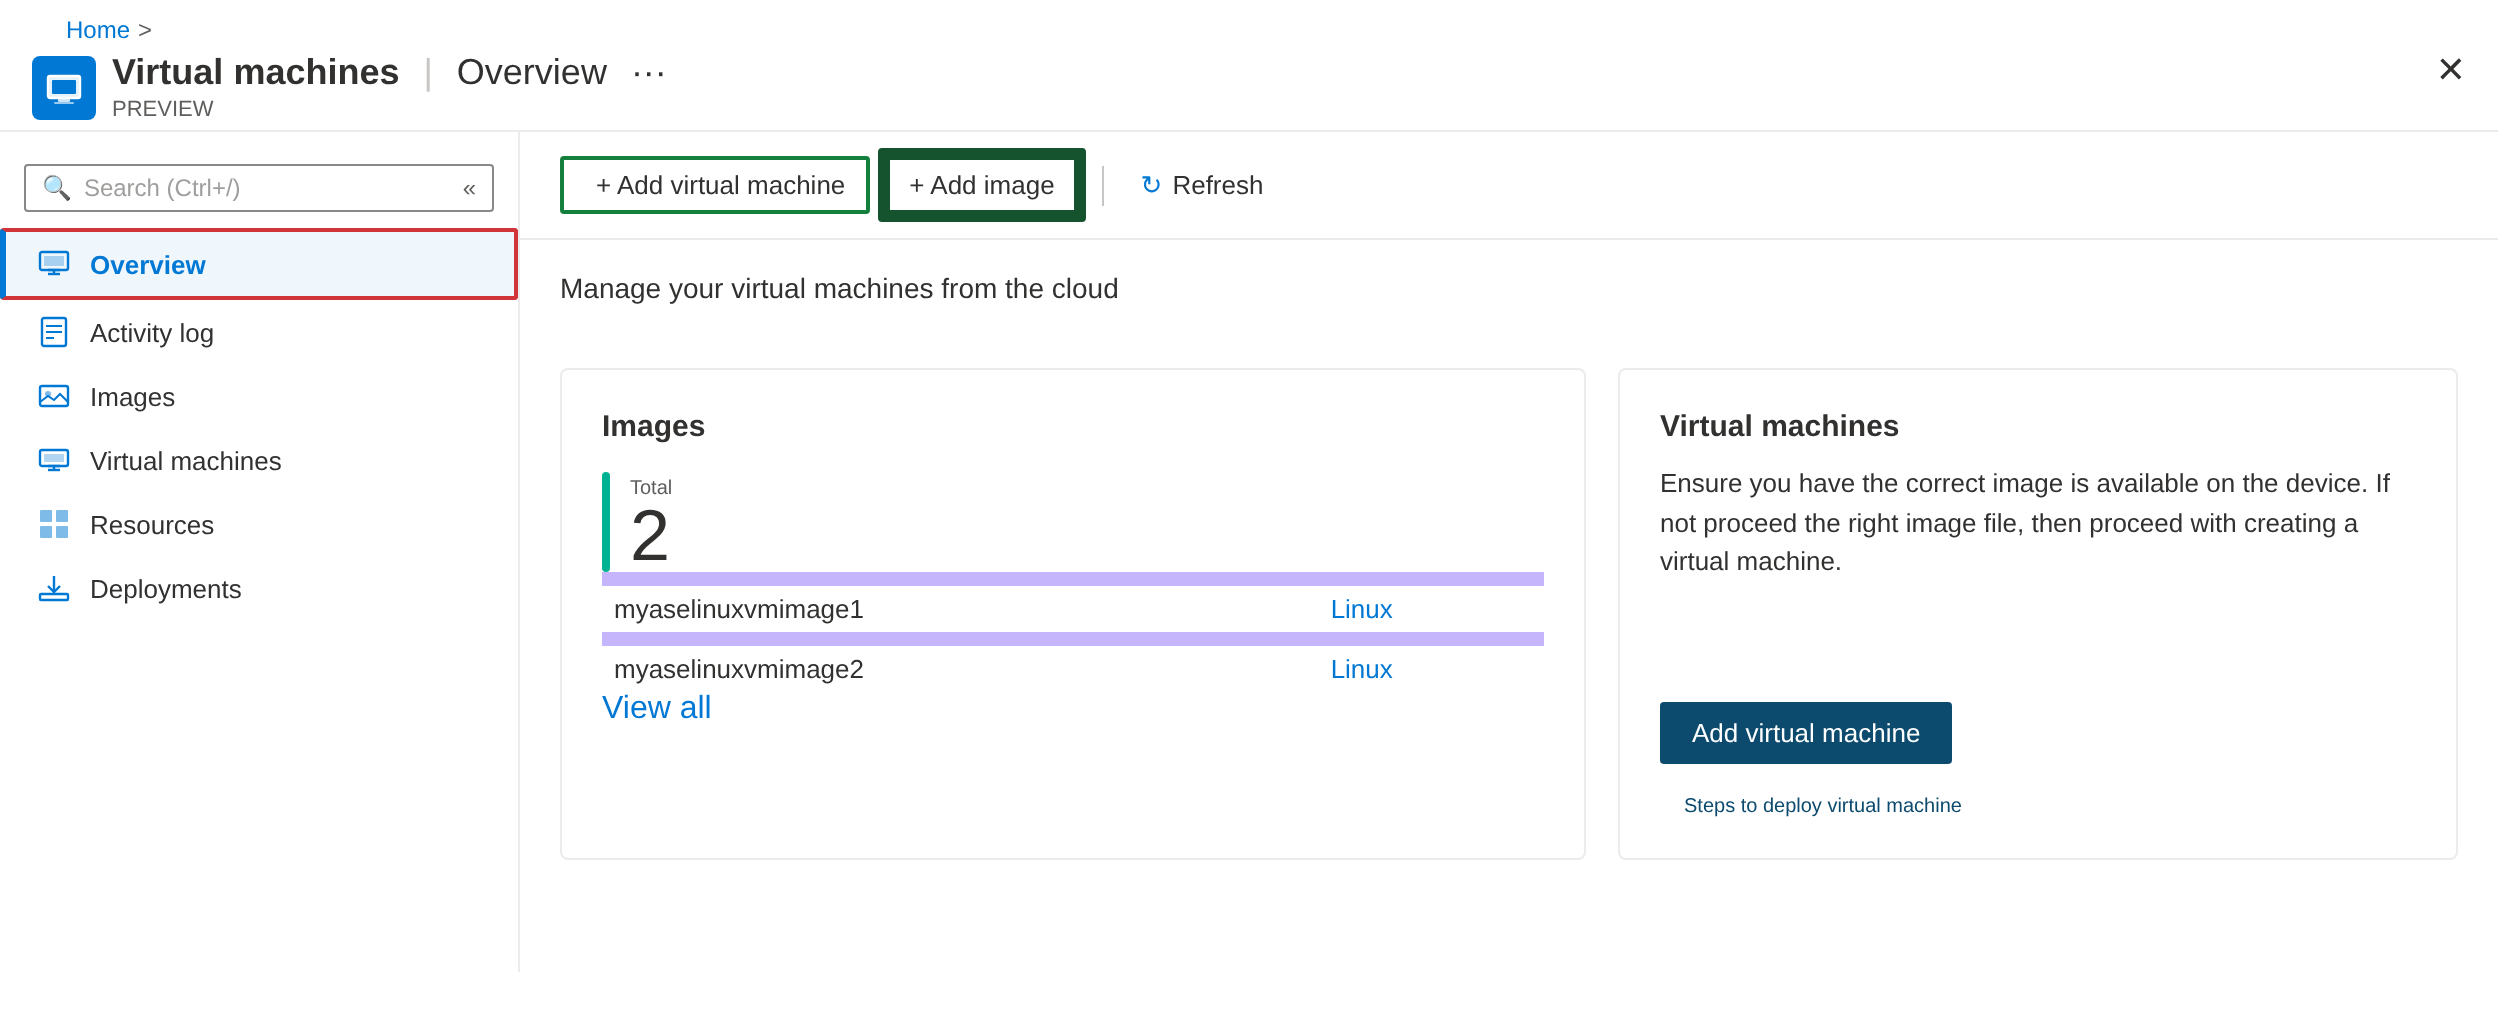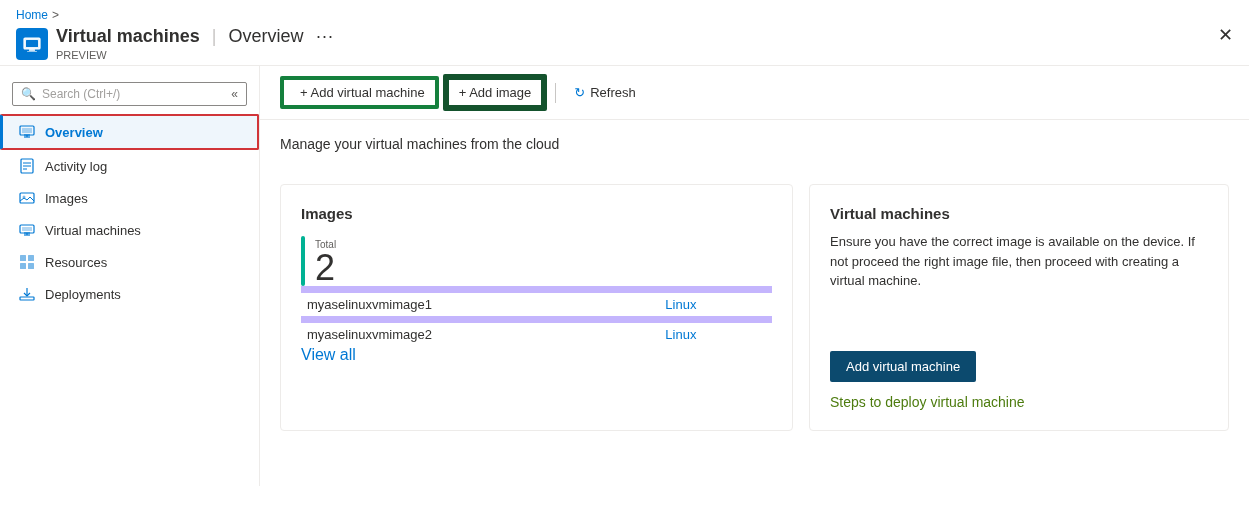--- a/index.html
+++ b/index.html
@@ -51,31 +51,31 @@
     .image-table { width: 100%; border-collapse: collapse; }
     .image-table td { padding: 4px 6px; font-size: 13px; border-top: 7px solid #c4b5fd; }
     .image-table td.link { color: #0078d4; cursor: pointer; }
 
     .view-all { color: #0078d4; font-size: 16px; cursor: pointer; display: inline-block; }
 
     .vm-card { max-width: 420px; }
     .vm-card p { font-size: 13px; color: #323130; line-height: 1.5; margin-bottom: 12px; }
 
     .add-vm-btn { background: #0c4a6e; color: #fff; border: none; padding: 8px 16px; border-radius: 2px; cursor: pointer; font-size: 13px; margin-top: 60px; margin-bottom: 12px; display: block; }
-    .steps-link { color: #4d7c0f; font-size: 14px; cursor: pointer; }
+    .steps-link { color: #0c4a6e; font-size: 10px; cursor: pointer; margin-left: 12px; }
 
     .overview-box { border: 2px solid #d13438; border-radius: 2px; }
   </style>
 </head>
 <body>
 
 <div class="top-bar">
   <div>
     <div class="breadcrumb">
-      <a style="color:#0078d4;text-decoration:none;">Home</a>
+      <a style="color:#0078d4;text-decoration:none;margin-left:17px;">Home</a>
       <span>&gt;</span>
     </div>
     <div class="title-row">
       <div class="title-icon">
         <svg width="20" height="20" viewBox="0 0 20 20" fill="none">
           <rect x="2" y="4" width="16" height="11" rx="1" fill="white" opacity="0.9"></rect>
           <rect x="2" y="4" width="16" height="11" rx="1" stroke="white" stroke-width="1.2" fill="none"></rect>
           <rect x="4" y="6" width="12" height="7" rx="0.5" fill="#0078d4"></rect>
           <rect x="7" y="15" width="6" height="2" rx="0.5" fill="white" opacity="0.8"></rect>
           <rect x="5" y="17" width="10" height="1" rx="0.5" fill="white" opacity="0.6"></rect>
@@ -173,21 +173,21 @@
           <polyline points="5,7 8,10 11,7" stroke="#0078d4" stroke-width="1.2" fill="none"></polyline>
         </svg>
       </span>
       <span class="nav-label">Deployments</span>
     </div>
   </div>
 
   <div class="content">
 
     <div class="toolbar">
-      <button class="toolbar-btn primary-outlined" style="border:4px solid #15803d;font-weight:400;padding-left:16px;">+ Add virtual machine</button>
+      <button class="toolbar-btn primary-outlined" style="border:2px solid #15803d;font-weight:400;padding-left:16px;">+ Add virtual machine</button>
       <button class="toolbar-btn">+ Add image</button>
       <div class="toolbar-divider"></div>
       <button class="toolbar-btn" style="border:none;">
         <span style="color:#0078d4;">↻</span>
         <span>Refresh</span>
       </button>
     </div>
 
     <div class="content-body">
       <div class="section-title">Manage your virtual machines from the cloud</div>

